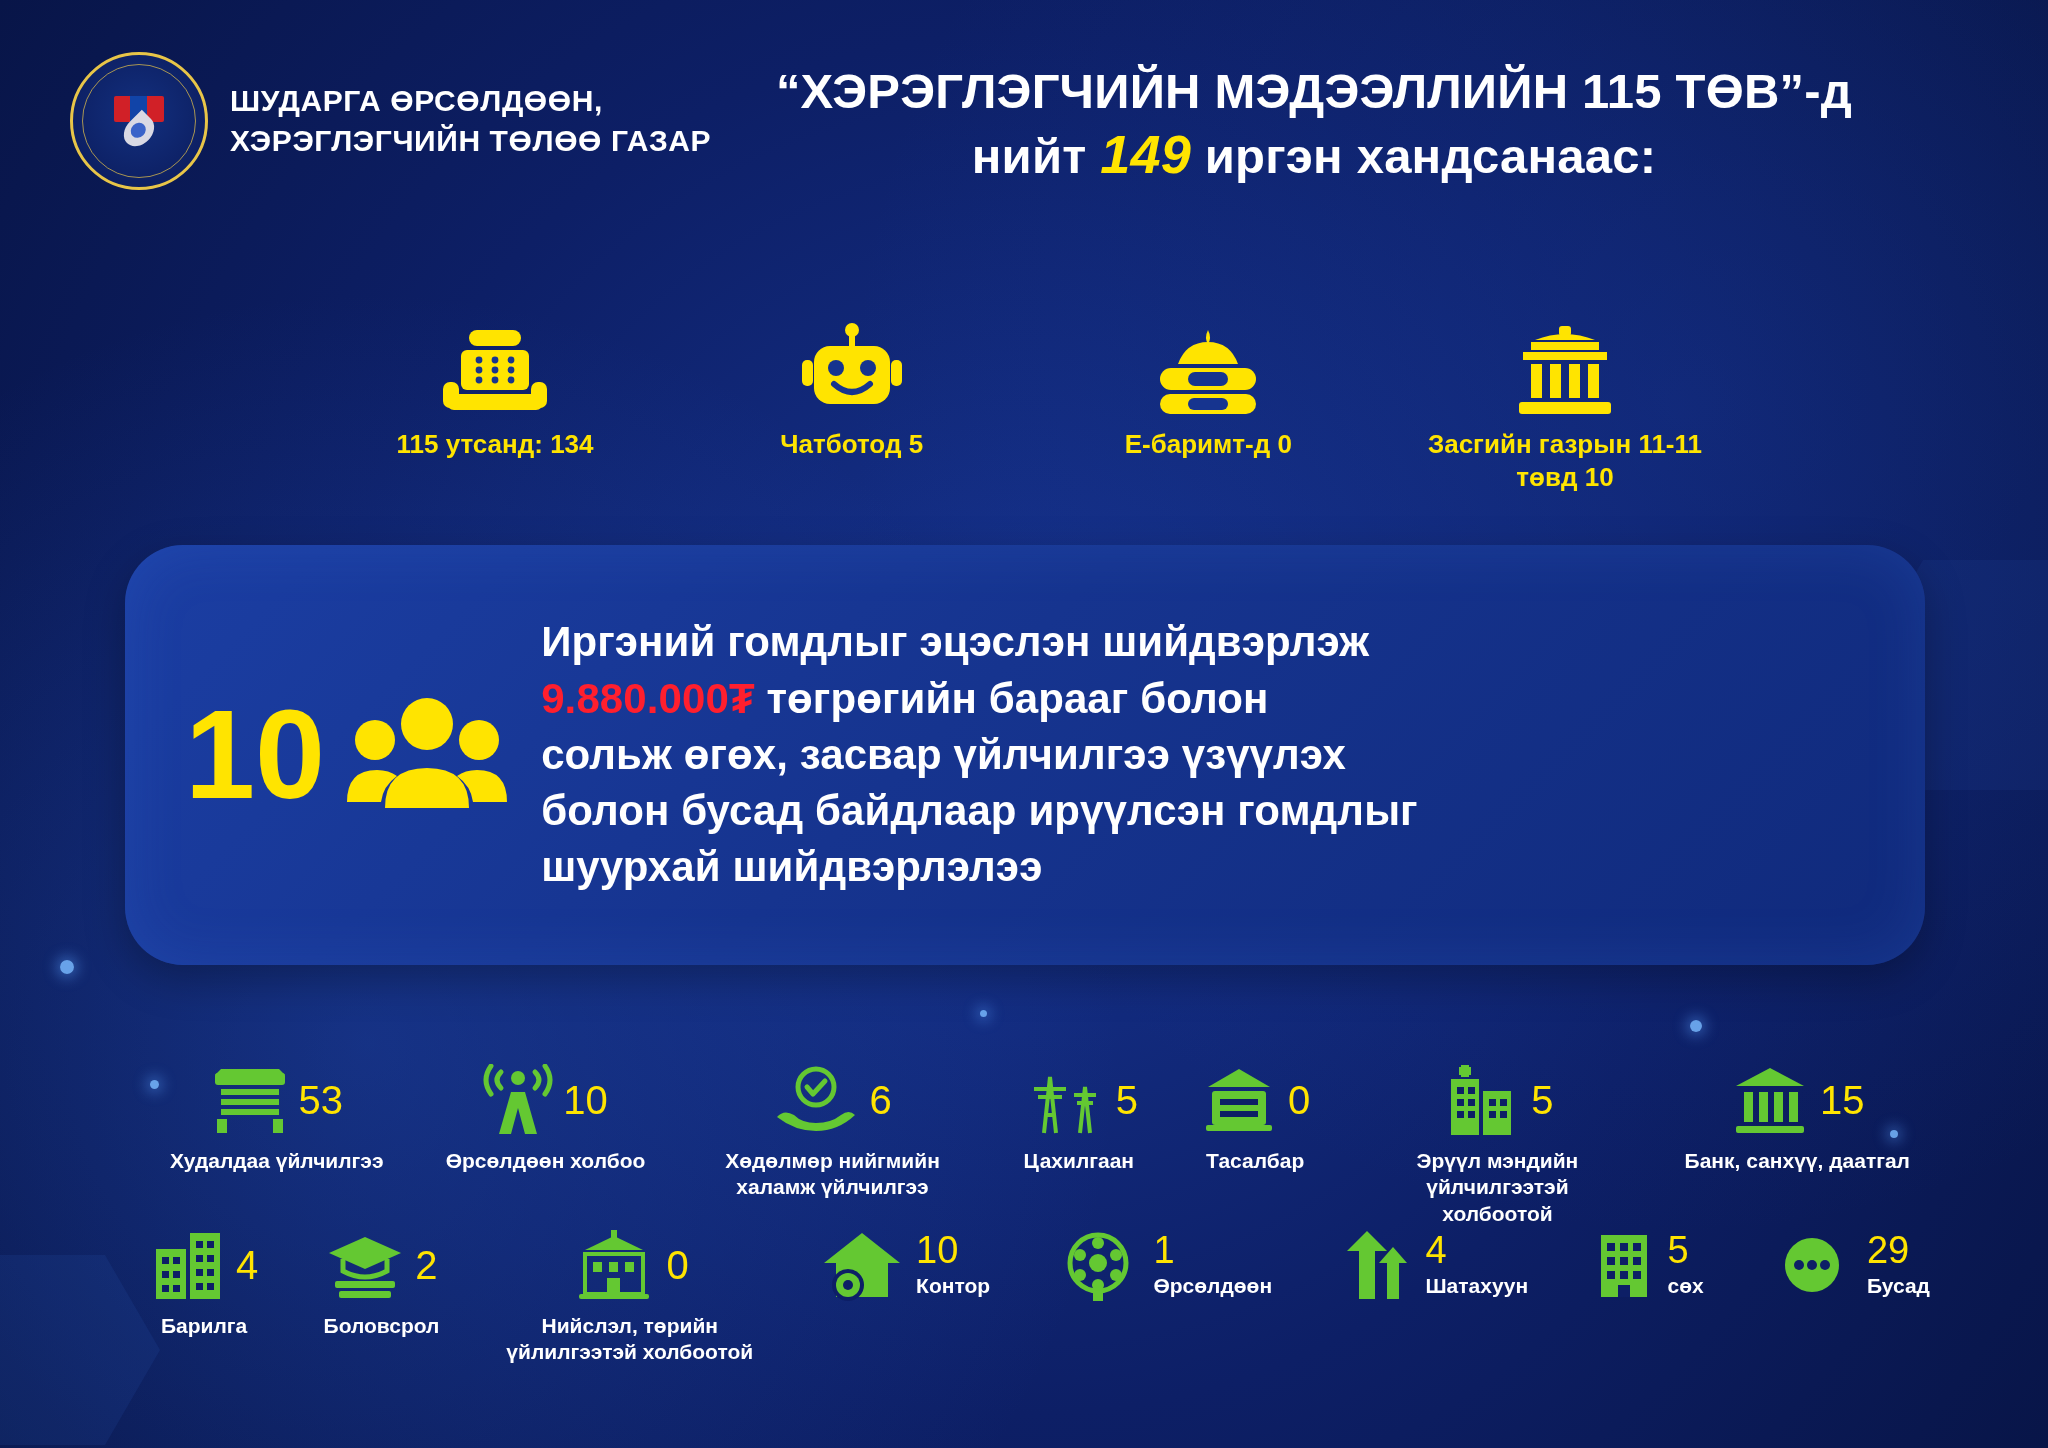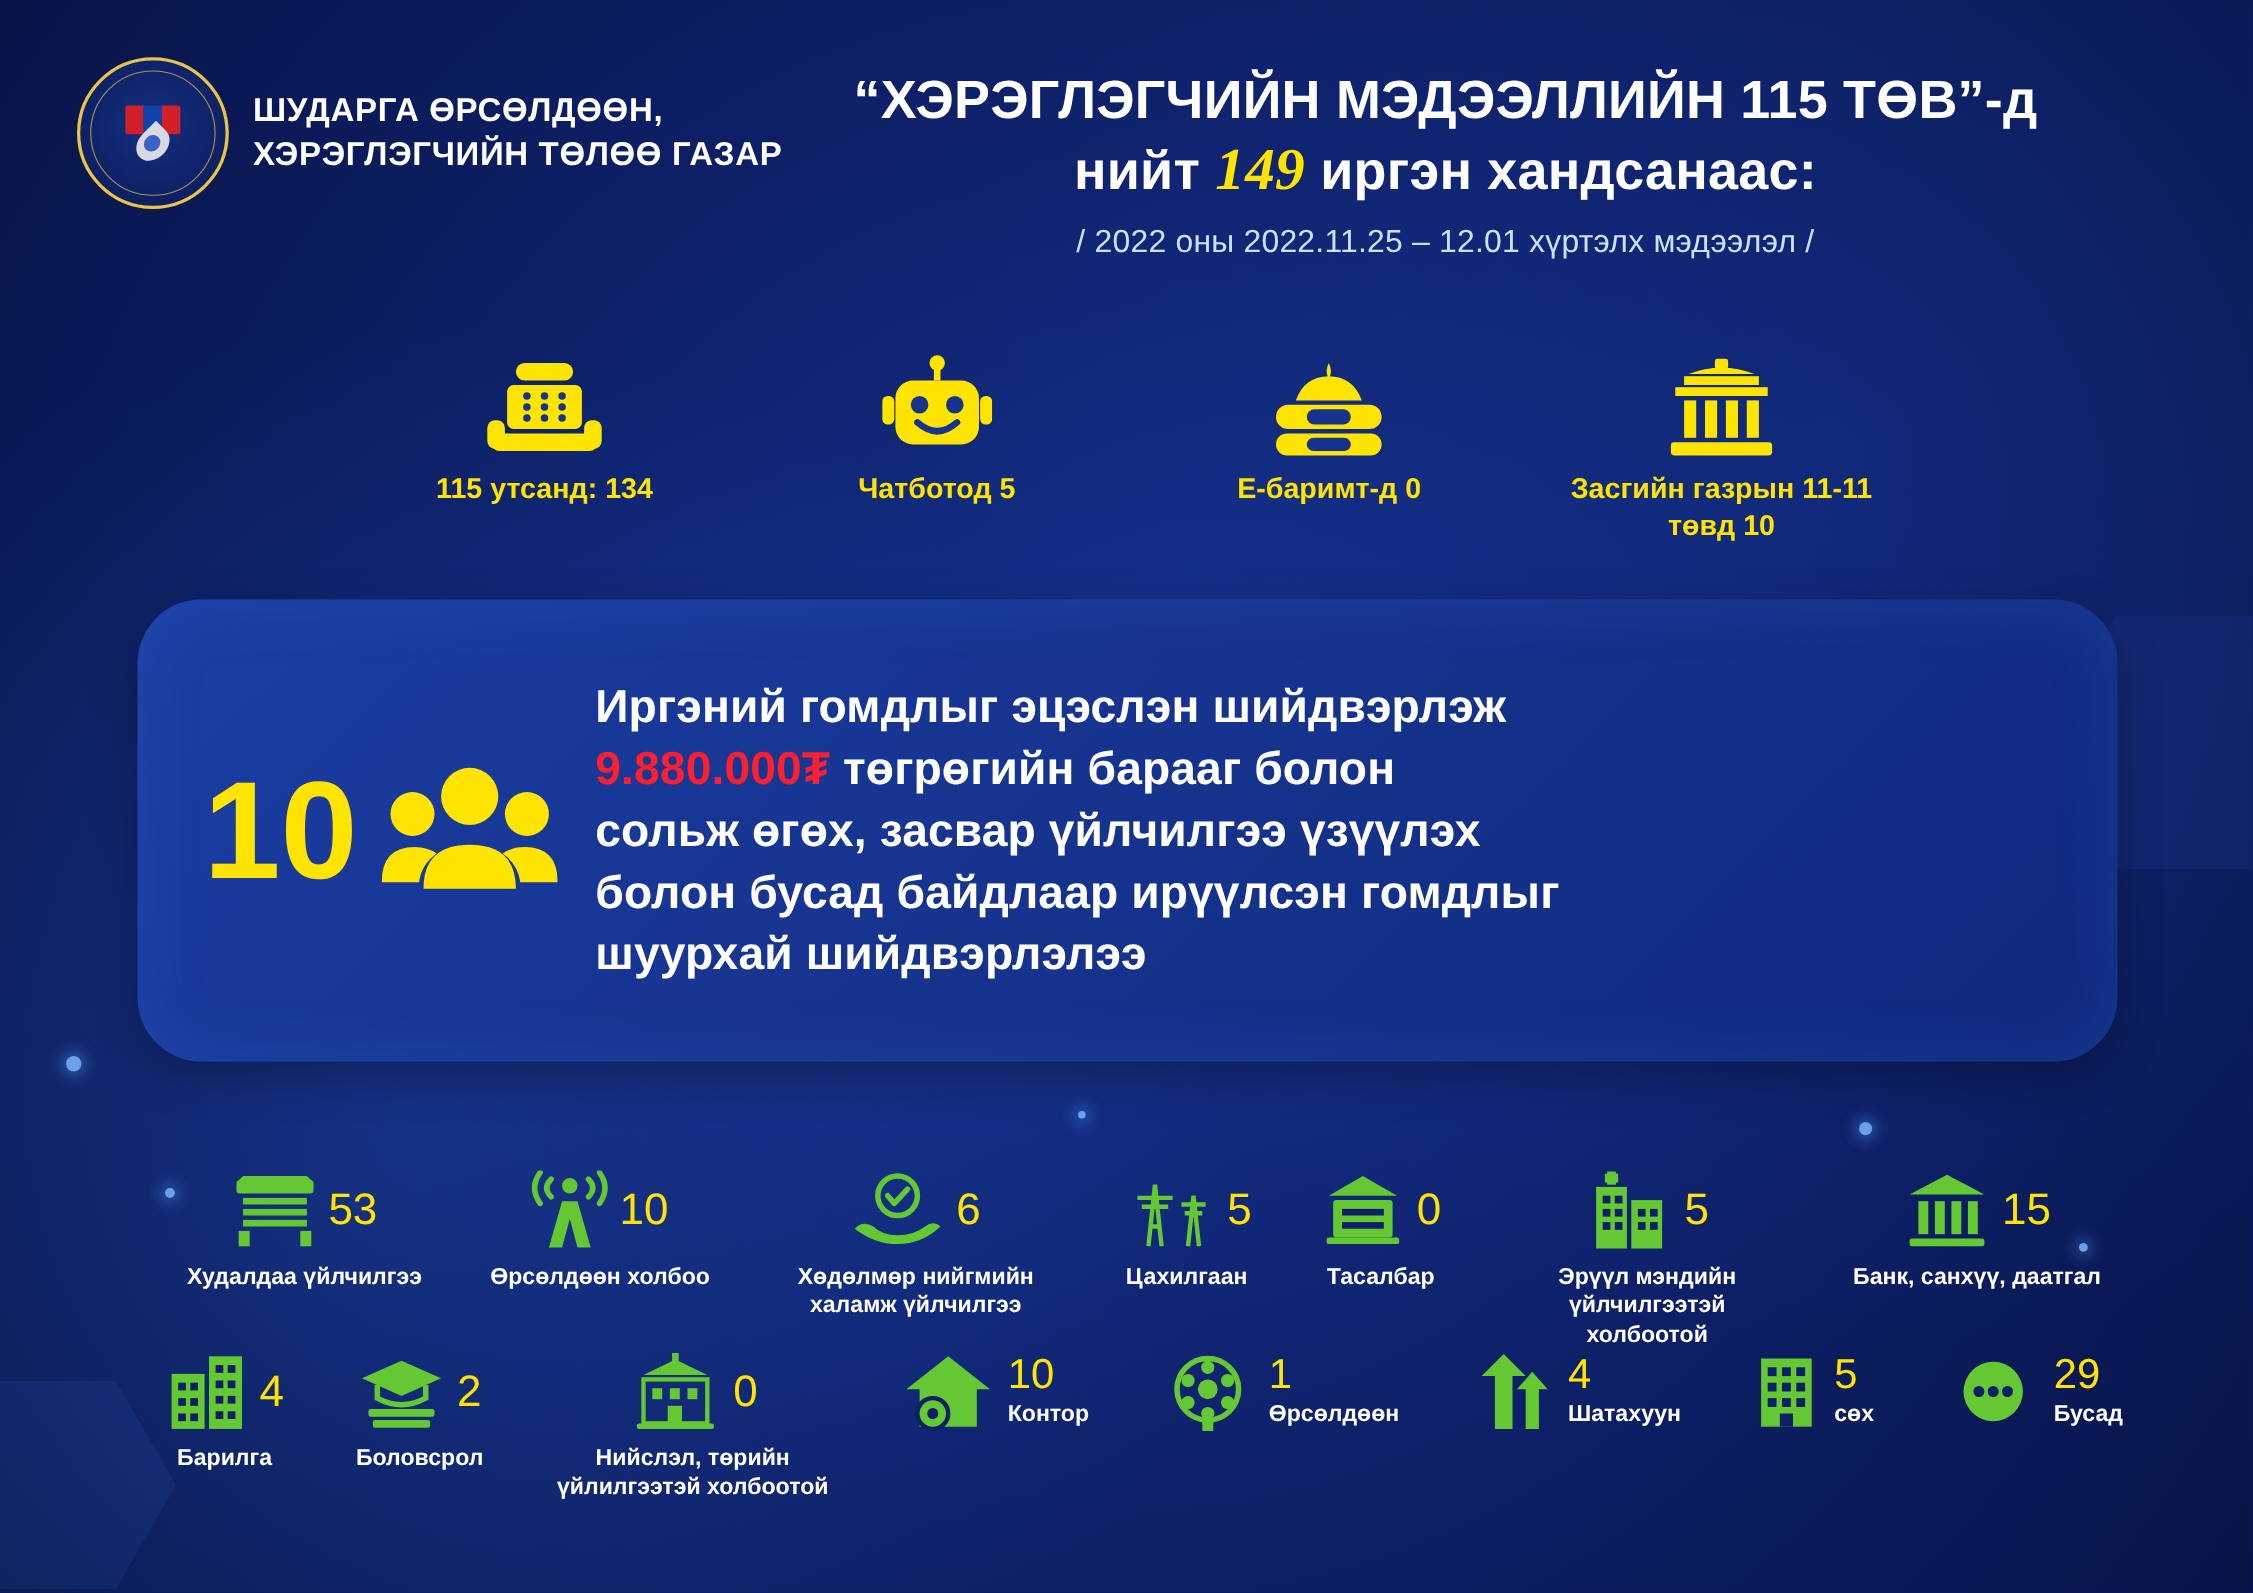--- a/index.html
+++ b/index.html
@@ -117,21 +117,20 @@
     color: #ffffff;
     font-size: 49px;
     font-weight: bold;
     line-height: 1.22;
     letter-spacing: 0.2px;
   }
   .title-main .num {
     color: #ffe400;
     font-style: italic;
     font-size: 54px;
-    font-family: Liberation Serif, serif;
   }
   .title-sub {
     margin-top: 16px;
     color: #cfe0ff;
     font-size: 29px;
     letter-spacing: 0.2px;
   }
 
   
   .channels {
@@ -270,21 +269,20 @@
       </div>
     </div>
 
     <div class="title-block">
       <div class="title-main">
         <span>“ХЭРЭГЛЭГЧИЙН МЭДЭЭЛЛИЙН 115 ТӨВ”-д</span><br>
         <span>нийт</span>
         <span class="num">149</span>
         <span>иргэн хандсанаас:</span>
       </div>
-      <div class="title-sub">/ 2022 оны 2022.11.25 – 12.01 хүртэлх мэдээлэл /</div>
     </div>
   </div>
 
   <div class="channels">
 
     <div class="channel">
       <div class="ico">
         <svg width="108" height="92" viewBox="0 0 108 92">
           <rect x="28" y="4" width="52" height="16" rx="8" fill="#ffe400"></rect>
           <rect x="20" y="24" width="68" height="40" rx="6" fill="#ffe400"></rect>

